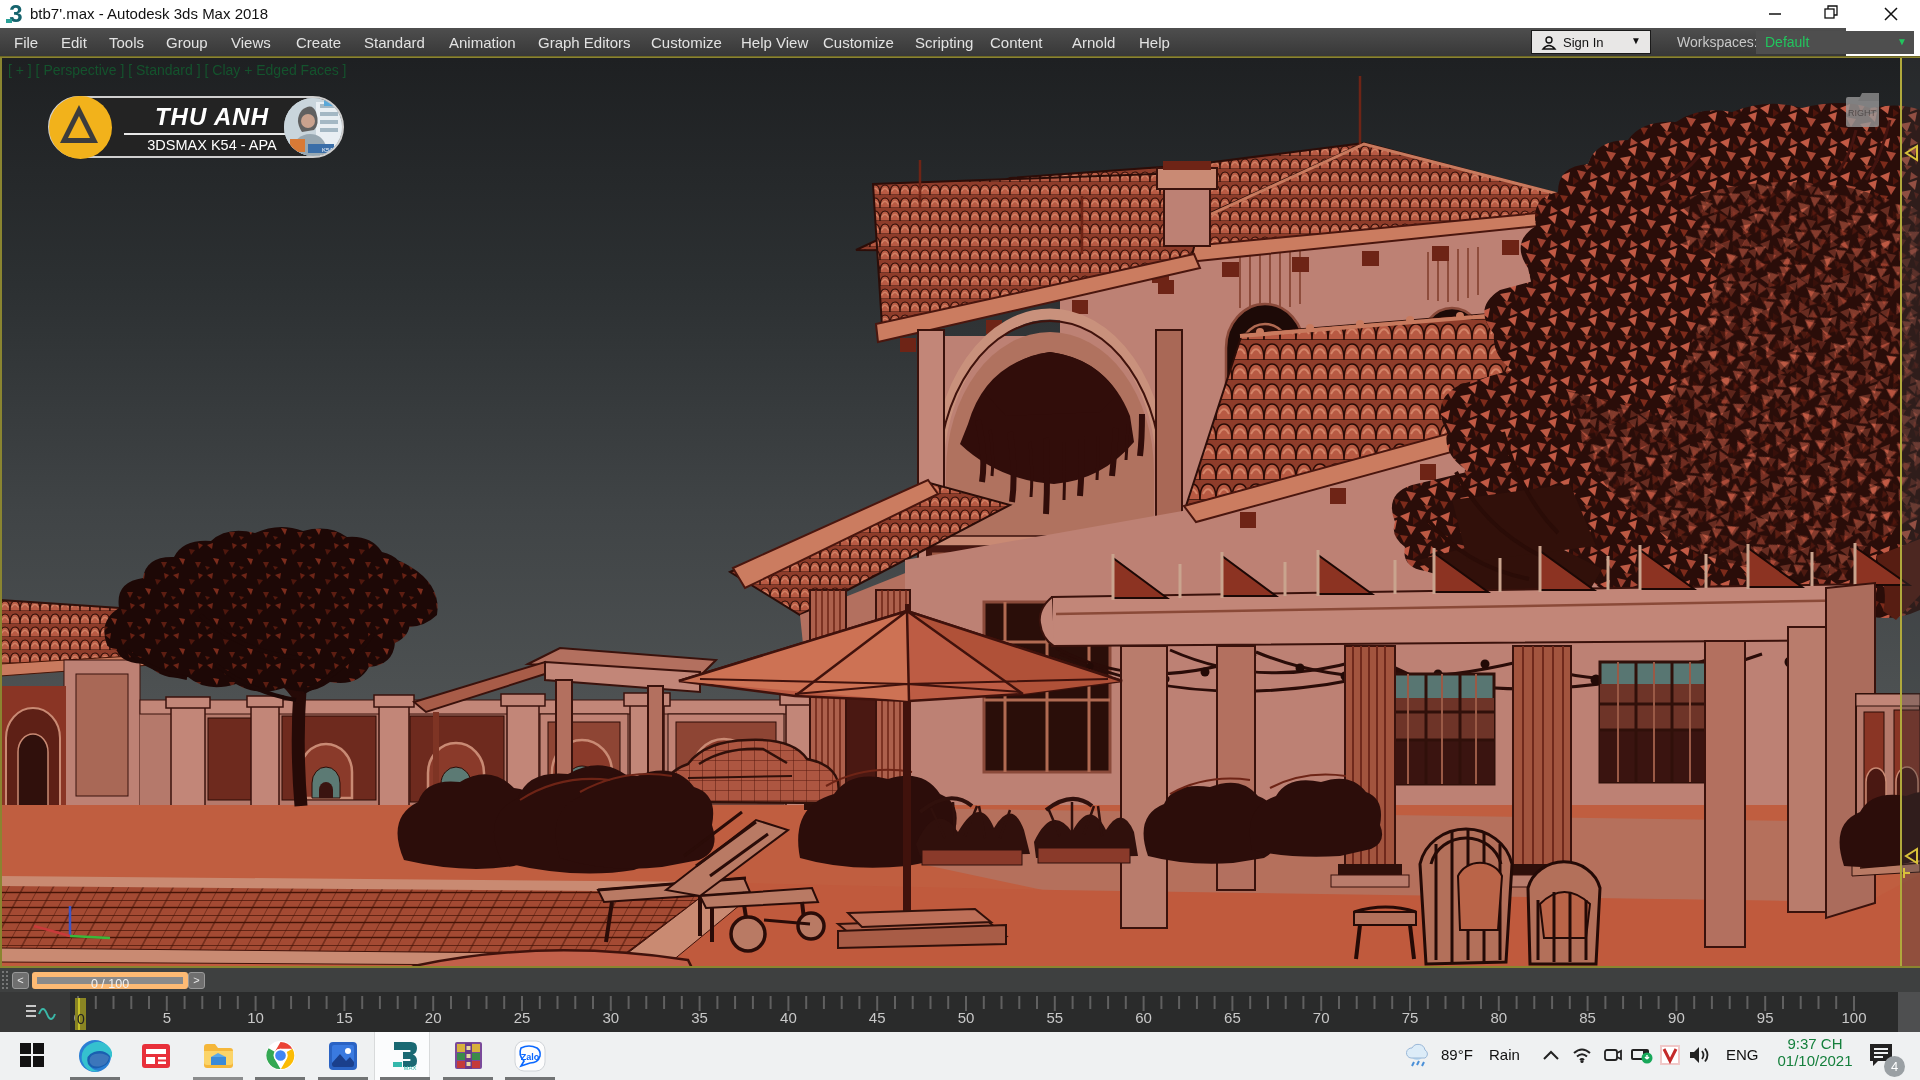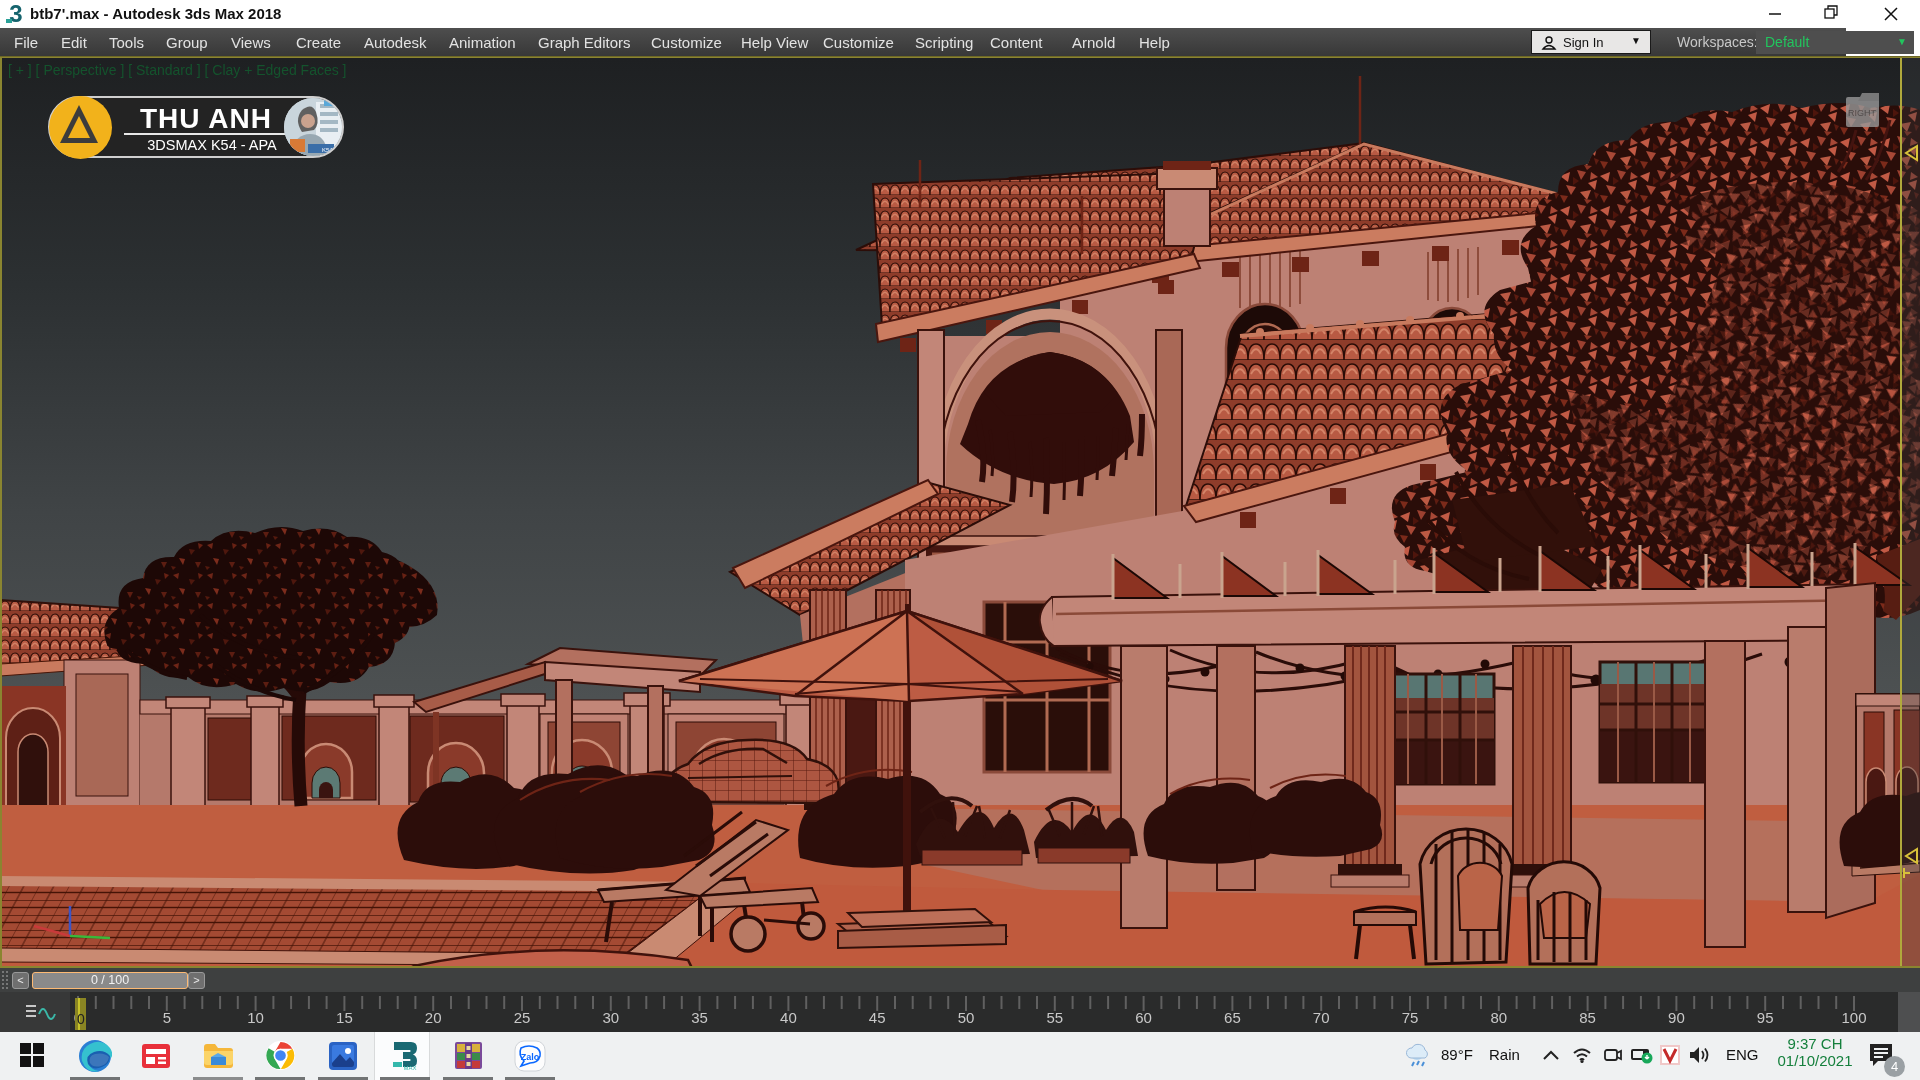--- a/index.html
+++ b/index.html
@@ -1,46 +1,46 @@
 <!DOCTYPE html>
 <html><head>
 <meta charset="utf-8">
 <style>
   * { margin:0; padding:0; box-sizing:border-box; }
   html,body { width:1920px; height:1080px; overflow:hidden; background:#000;
     font-family:"Liberation Sans", sans-serif; }
   #stage { position:relative; width:1920px; height:1080px; background:#fff; }
   #titlebar { position:absolute; left:0; top:0; width:1920px; height:28px; background:#ffffff; }
-  #titlebar .ttext { position:absolute; left:30px; top:5px; font-size:15px; color:#111;font-weight:bold; }
+  #titlebar .ttext { position:absolute; left:30px; top:5px; font-size:15px; color:#111; }
   .wbtn { position:absolute; top:0; width:14px; height:28px; }
   #menubar { position:absolute; left:0; top:28px; width:1846px; height:29px;
     background:linear-gradient(#4e4e4e,#373737); }
   #menubar .mi { position:absolute; top:6px; font-size:15px; color:#e2e2e2; }
   #yline { position:absolute; left:0; top:56px; width:1920px; height:2px; background:linear-gradient(#5e5a20,#9a9238); }
   #signin { position:absolute; left:1531px; top:30px; width:120px; height:24px;
     background:#e8e7e6; border:1px solid #1a1a1a; font-size:13px; color:#111; }
   #wslabel { position:absolute; left:1677px; top:34px; font-size:14px; color:#c8c8c8; }
   #wsdrop { position:absolute; left:1756px; top:31px; width:158px; height:23px; background:#4e4e4e;
     font-size:14px; color:#22c55e; }
   #viewport { position:absolute; left:0; top:58px; width:1920px; height:908px; }
   #vplabel { position:absolute; left:8px; top:62px; font-size:14px; color:#14532d; z-index:5; }
   #pill { position:absolute; left:48px; top:96px; width:296px; height:62px; z-index:6;
     background:#232323; border:2px solid #cfcfcf; border-radius:31px; }
   #pill .tri { position:absolute; left:-1px; top:-2px; width:63px; height:63px; background:#f2b21b; border-radius:50%; }
-  #pill .n1 { position:absolute; left:90px; top:5px; width:144px; color:#fff;
-    font-size:28px; font-weight:bold; letter-spacing:1px; }
+  #pill .n1 { position:absolute; left:90px; top:5px; width:144px; text-align:center; color:#fff;
+    font-size:24px; font-weight:bold; letter-spacing:1px;font-style:italic; }
   #pill .hr { position:absolute; left:74px; top:35px; width:176px; height:2px; background:#e8e8e8; }
   #pill .n2 { position:absolute; left:74px; top:39px; width:176px; text-align:center; color:#fff; font-size:14.5px; }
   #pill .photo { position:absolute; right:0px; top:0px; width:58px; height:58px; border-radius:50%;
     background:#cfd8de; overflow:hidden; }
   #tslider { position:absolute; left:0; top:968px; width:1920px; height:24px; background:#3e4040; }
   #tslider .btn { position:absolute; top:4px; width:17px; height:17px; background:#6f6f6f;
     border:1px solid #999; border-radius:3px; color:#e8e8e8; font-size:11px; text-align:center; line-height:14px; }
   #tslider .thumb { position:absolute; left:32px; top:4px; width:156px; height:17px; background:#8a8a8a;
-    border:1px solid #fdba74; border-radius:3px; color:#f2f2f2; font-size:12.5px; text-align:center; line-height:15px; }
+    border:5px solid #fdba74; border-radius:3px; color:#f2f2f2; font-size:12.5px; text-align:center; line-height:15px; }
   #ruler { position:absolute; left:0; top:992px; width:1920px; height:40px; background:#2a2b2b; }
   #ruler .lbox { position:absolute; left:0; top:0; width:70px; height:40px; background:#373838; }
   #ruler .rcap { position:absolute; right:0; top:0; width:22px; height:40px; background:#4e4f50; }
   #taskbar { position:absolute; left:0; top:1032px; width:1920px; height:48px; background:#eff1f2; }
   .tbbar { position:absolute; top:45px; height:3px; width:50px; background:#717374; z-index:3; }
   .trytxt { position:absolute; top:14px; font-size:15px; color:#111; z-index:3; }
 </style>
 </head>
 <body>
 <div id="stage">
@@ -547,21 +547,21 @@
       </svg>
   </div>
 
   <div id="menubar">
     <div class="mi" style="left:14px">File</div>
     <div class="mi" style="left:61px">Edit</div>
     <div class="mi" style="left:109px">Tools</div>
     <div class="mi" style="left:166px">Group</div>
     <div class="mi" style="left:231px">Views</div>
     <div class="mi" style="left:296px">Create</div>
-    <div class="mi" style="left:364px">Autodesk</div>
+    <div class="mi" style="left:364px">Standard</div>
     <div class="mi" style="left:449px">Animation</div>
     <div class="mi" style="left:538px">Graph Editors</div>
     <div class="mi" style="left:651px">Customize</div>
     <div class="mi" style="left:741px">Help View</div>
     <div class="mi" style="left:823px">Customize</div>
     <div class="mi" style="left:915px">Scripting</div>
     <div class="mi" style="left:990px">Content</div>
     <div class="mi" style="left:1072px">Arnold</div>
     <div class="mi" style="left:1139px">Help</div>
   </div>

